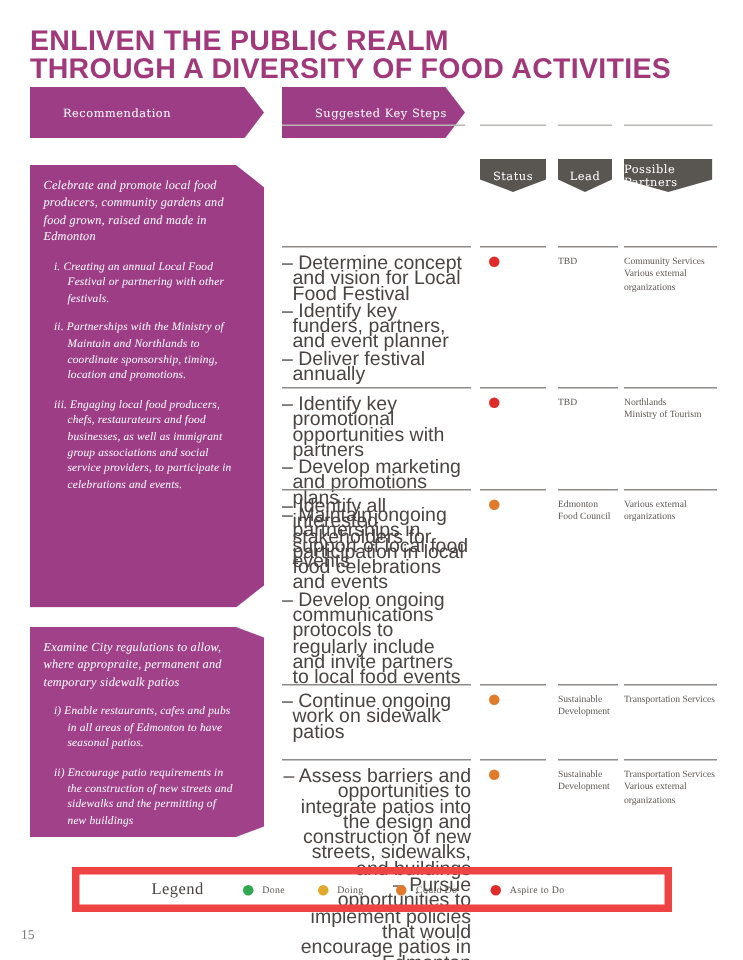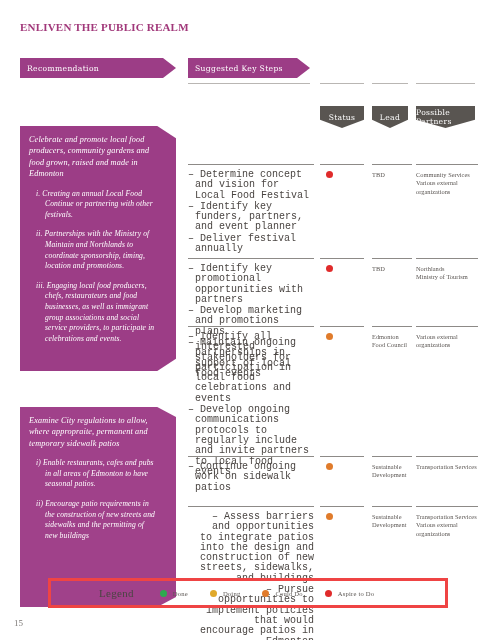--- a/index.html
+++ b/index.html
@@ -16,50 +16,50 @@
   }
 
   
   #page-title {
     position: absolute;
     left: 20px;
     top: 18px;
     width: 440px;
   }
   #page-title .tline {
-    font-family: Liberation Serif, serif;
+    font-family: Liberation Sans, sans-serif;
     font-weight: bold;
-    font-size: 11px;
+    font-size: 19px;
     letter-spacing: 0.2px;
     color: #a1387a;
     line-height: 19px;
     white-space: nowrap;
   }
 
   
   #table {
     position: absolute;
     left: 20px;
     top: 58px;
     width: 455px;
   }
 
   
   .hdr-row { position: relative; height: 30px; }
   .chev {
     position: absolute;
     top: 0;
-    height: 20px;
+    height: 34px;
     color: #ffffff;
     font-family: "DejaVu Serif", "Liberation Serif", serif;
     font-size: 7.6px;
     letter-spacing: 0.35px;
     display: flex;
     align-items: center;
-    padding-left: 7px;
+    padding-left: 22px;
     box-sizing: border-box;
   }
   .chev.purple {
     background: #9c3d86;
     clip-path: polygon(0 0, calc(100% - 13px) 0, 100% 50%, calc(100% - 13px) 100%, 0 100%);
   }
   .chev.gray {
     background: #595551;
     clip-path: polygon(0 0, 100% 0, 100% 62%, 50% 100%, 0 62%);
     justify-content: center;
@@ -110,22 +110,22 @@
     margin-top: 9px;
     padding-left: 16px;
     text-indent: -9px;
   }
 
   
   .steps {
     position: absolute;
     left: 168px;
     width: 126px;
-    font-family: Liberation Mono, monospace;
-    font-size: 10px;
+    font-family: Liberation Sans, sans-serif;
+    font-size: 13px;
     line-height: 10.3px;
     color: #4a4542;
   }
   .steps .sep {
     height: 1px;
     background: #8d8a87;
     margin-bottom: 5px;
   }
   .steps ul { margin: 0; padding: 0; list-style: none; }
   .steps li {
@@ -155,21 +155,21 @@
     margin-left: 6px;
   }
 
   
   #legend {
     position: absolute;
     left: 48px;
     top: 578px;
     width: 400px;
     height: 30px;
-    border: 3px solid #ef4444;
+    border: 5px solid #ef4444;
     box-sizing: border-box;
     display: flex;
     align-items: center;
   }
   #legend .lg-title {
     font-family: "Liberation Serif", "DejaVu Serif", serif;
     font-size: 11px;
     color: #4a4542;
     margin-left: 48px;
     margin-right: 26px;
@@ -197,40 +197,41 @@
     font-family: "Liberation Serif", "DejaVu Serif", serif;
     font-size: 9px;
     color: #7d7a77;
   }
 </style>
 </head>
 <body>
 
 <div id="page-title">
   <div class="tline">ENLIVEN THE PUBLIC REALM</div>
+  <div class="tline">THROUGH A DIVERSITY OF FOOD ACTIVITIES</div>
 </div>
 
 <div id="table">
 
   <div class="hdr-row">
     <div class="chev purple h-rec">Recommendation</div>
     <div class="chev purple h-steps">Suggested Key Steps</div>
     <div class="chev gray h-stat">Status</div>
     <div class="chev gray h-lead">Lead</div>
     <div class="chev gray h-part">Possible Partners</div>
     <div class="hdr-rule r-steps"></div>
     <div class="hdr-rule r-stat"></div>
     <div class="hdr-rule r-lead"></div>
     <div class="hdr-rule r-part"></div>
   </div>
 
   <div id="body-layer" style="position:relative;">
-      <div class="recblock" style="top: 22px; height: 245px; margin-top: 16px;">
+      <div class="recblock" style="top: 22px; height: 295px;">
         <div class="rec-lead">Celebrate and promote local food producers, community gardens and food grown, raised and made in Edmonton</div>
-        <div class="rec-sub">i. Creating an annual Local Food Continue or partnering with other festivals.</div>
+        <div class="rec-sub">i. Creating an annual Local Food Festival or partnering with other festivals.</div>
         <div class="rec-sub">ii. Partnerships with the Ministry of Maintain and Northlands to coordinate sponsorship, timing, location and promotions.</div>
         <div class="rec-sub">iii. Engaging local food producers, chefs, restaurateurs and food businesses, as well as immigrant group associations and social service providers, to participate in celebrations and events.</div>
       </div>
       <div class="steps" style="top: 76px;">
         <div class="sep"></div>
         <ul>
           <li>Determine concept and vision for Local Food Festival</li>
           <li>Identify key funders, partners, and event planner</li>
           <li>Deliver festival annually</li>
         </ul>
@@ -281,21 +282,21 @@
         <span class="dot" style="background: rgb(224, 123, 43);"></span>
       </div>
       <div class="cell c-lead" style="top: 238px;">
         <div class="sep"></div>
         <div>Edmonton Food Council</div>
       </div>
       <div class="cell c-part" style="top: 238px;">
         <div class="sep"></div>
         <div>Various external organizations</div>
       </div>
-      <div class="recblock alt" style="top: 319px; height: 200px;">
+      <div class="recblock alt" style="top: 330px; height: 140px;">
         <div class="rec-lead">Examine City regulations to allow, where appropraite, permanent and temporary sidewalk patios</div>
         <div class="rec-sub">i) Enable restaurants, cafes and pubs in all areas of Edmonton to have seasonal patios.</div>
         <div class="rec-sub">ii) Encourage patio requirements in the construction of new streets and sidewalks and the permitting of new buildings</div>
       </div>
       <div class="steps" style="top: 368px;">
         <div class="sep"></div>
         <ul>
           <li>Continue ongoing work on sidewalk patios</li>
         </ul>
       </div>

